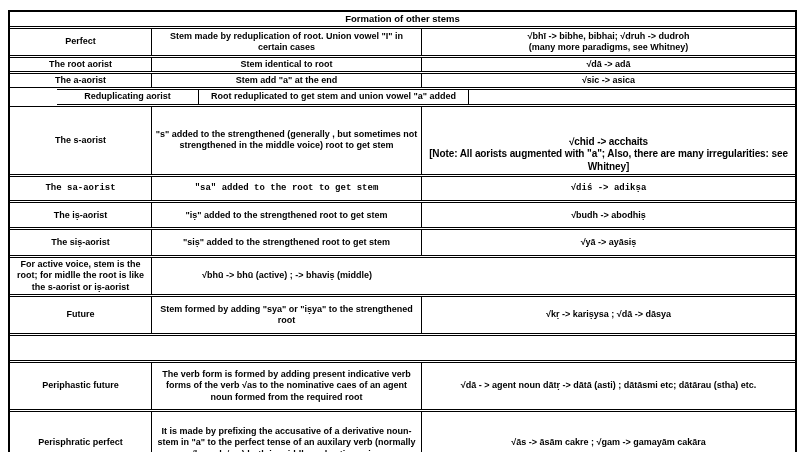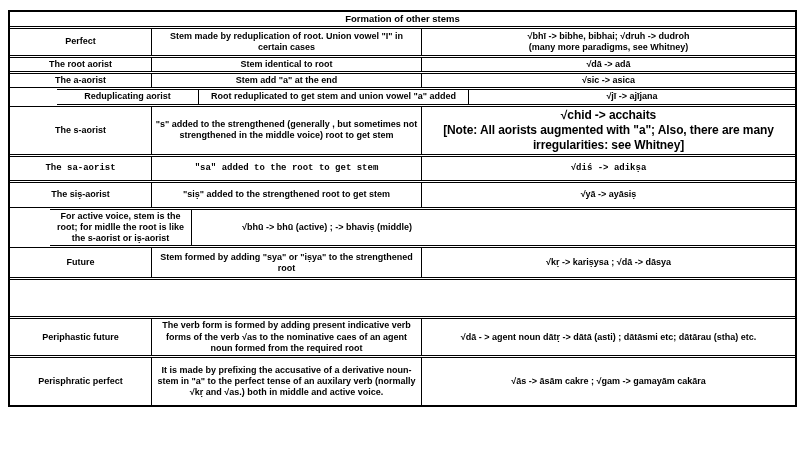--- a/index.html
+++ b/index.html
@@ -29,29 +29,29 @@
 
   
   .row:nth-child(1)  { min-height:13px; }
   .row:nth-child(2)  { min-height:28px; }
   .row:nth-child(3)  { min-height:13px; }
   .row:nth-child(4)  { min-height:12px; }
   .row:nth-child(5)  { min-height:11px;margin-left:47px; }
   .row:nth-child(6)  { min-height:28px; }
   .row:nth-child(7)  { min-height:25px;font-family:Liberation Mono, monospace; }
   .row:nth-child(8)  { min-height:26px; }
-  .row:nth-child(9)  { min-height:27px;margin-left:40px; }
+  .row:nth-child(9)  { min-height:27px; }
   .row:nth-child(10) { min-height:31px; }
   .row:nth-child(11) { min-height:38px; }
   .row:nth-child(12) { min-height:26px; }
   .row:nth-child(13) { min-height:48px; }
   .row:nth-child(14) { min-height:63px; }
 
   
-  .row:nth-child(6) .c3 { font-size:12px; letter-spacing:-0.1px; }
+  .row:nth-child(6) .c3 { font-size:10px; letter-spacing:-0.1px;margin-top:28px; }
 </style>
 </head>
 <body>
 
 <div class="tbl">
 
   <div class="row titlerow">
     <div class="cell title-cell">Formation of other stems</div>
   </div>
 
@@ -70,36 +70,40 @@
 
   <div class="row">
     <div class="cell c1">The a-aorist</div>
     <div class="cell c2">Stem add "a" at the end</div>
     <div class="cell c3">√sic -&gt; asica</div>
   </div>
 
   <div class="row">
     <div class="cell c1">Reduplicating aorist</div>
     <div class="cell c2">Root reduplicated to get stem and union vowel "a" added</div>
-    <div class="cell c3">√jī -&gt; ajījana</div>
   </div>
 
   <div class="row">
     <div class="cell c1">The s-aorist</div>
     <div class="cell c2">"s" added to the strengthened (generally , but sometimes not strengthened in the middle voice) root to get stem</div>
     <div class="cell c3">√chid -&gt; acchaits
 [Note: All aorists augmented with "a"; Also, there are many irregularities: see Whitney]</div>
   </div>
 
   <div class="row">
     <div class="cell c1">The sa-aorist</div>
     <div class="cell c2">"sa" added to the root to get stem</div>
     <div class="cell c3">√diś -&gt; adikṣa</div>
   </div>
 
+  <div class="row">
+    <div class="cell c1">The iṣ-aorist</div>
+    <div class="cell c2">"iṣ" added to the strengthened root to get stem</div>
+    <div class="cell c3">√budh -&gt; abodhiṣ</div>
+  </div>
 
   <div class="row">
     <div class="cell c1">The siṣ-aorist</div>
     <div class="cell c2">"siṣ" added to the strengthened root to get stem</div>
     <div class="cell c3">√yā -&gt; ayāsiṣ</div>
   </div>
 
   <div class="row">
     <div class="cell c2">For active voice, stem is the root; for midlle the root is like the s-aorist or iṣ-aorist</div>
     <div class="cell c3">√bhū -&gt; bhū (active) ; -&gt; bhaviṣ (middle)</div>

